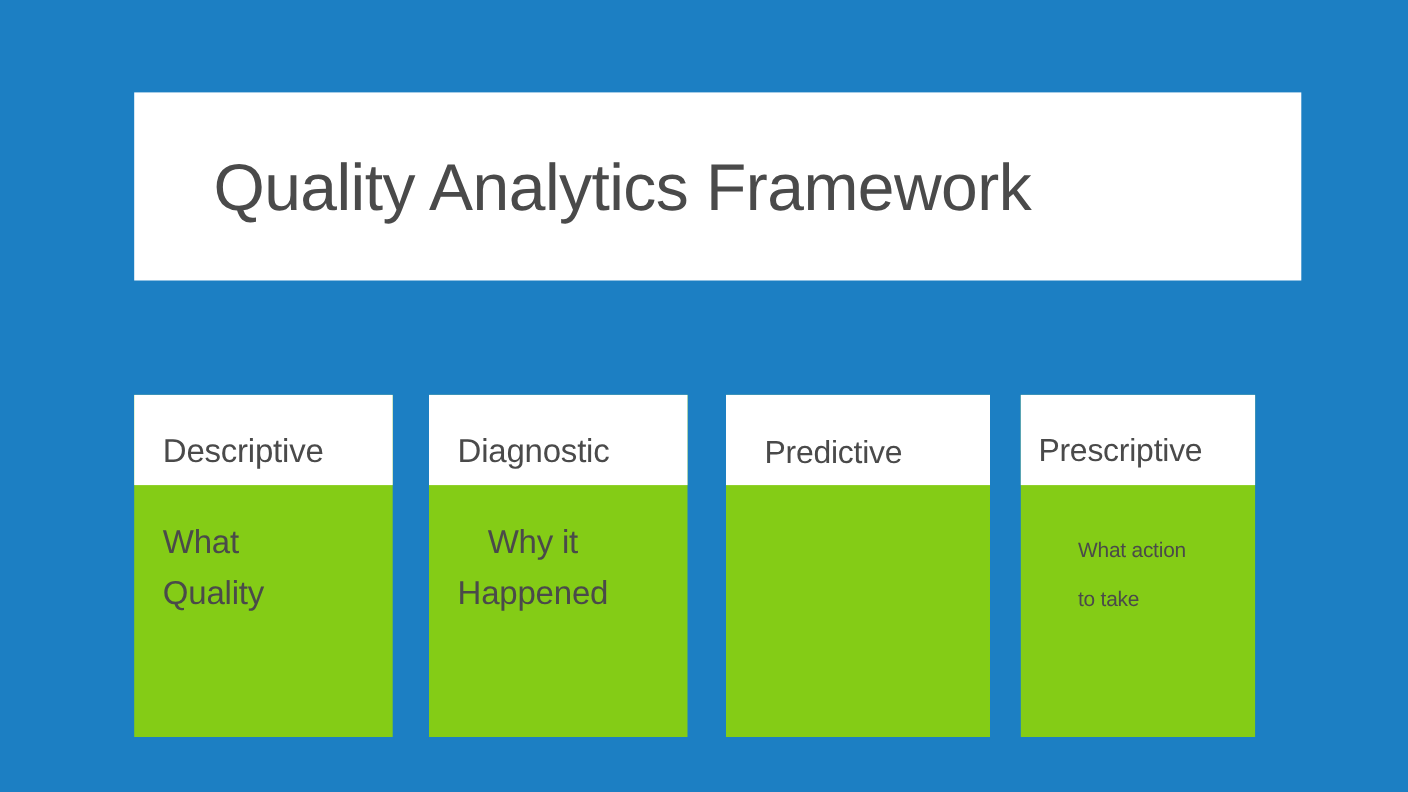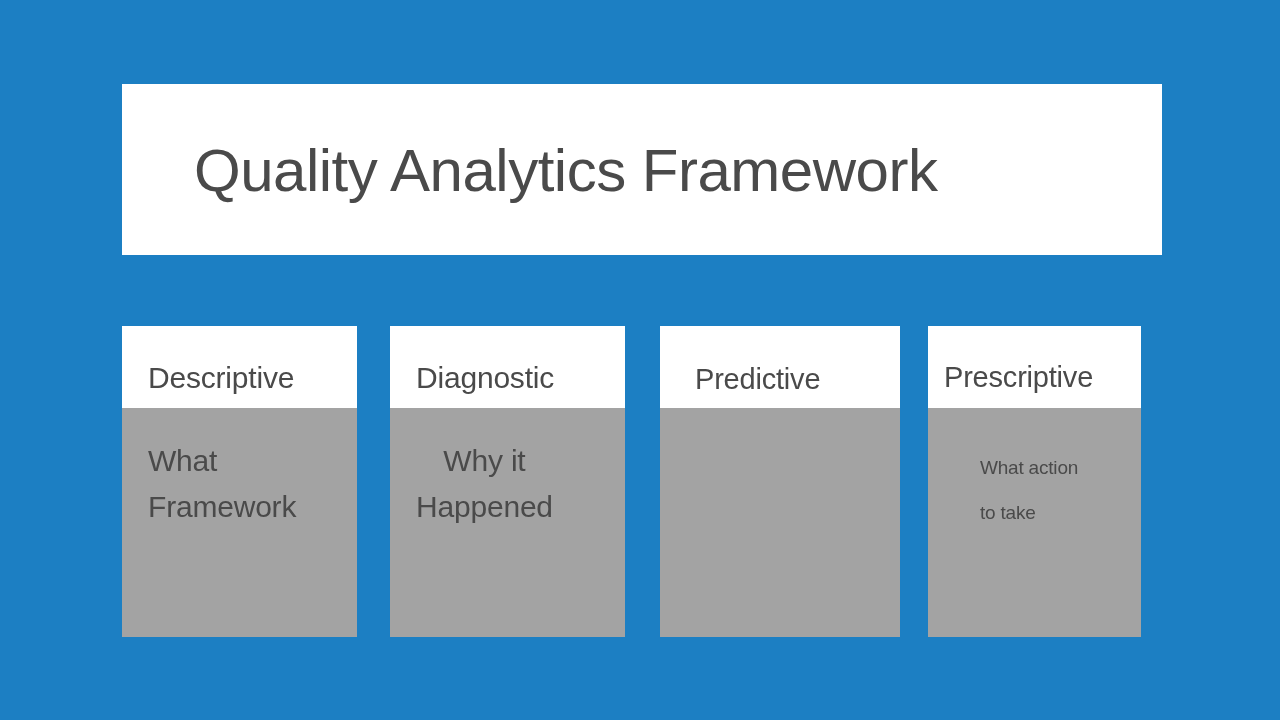--- a/index.html
+++ b/index.html
@@ -21,40 +21,41 @@
   }
 
   
   #title-banner {
     position: absolute;
     left: 122px;
     top: 84px;
     width: 1040px;
     height: 171px;
     background: #ffffff;
+    padding-left: 21px;
   }
   #title-text {
     position: absolute;
     left: 72px;
     top: 50%;
     transform: translateY(-50%);
     font-size: 60px;
     line-height: 1.05;
     font-weight: 400;
     color: #4a4a4a;
     letter-spacing: -0.5px;
     white-space: nowrap;
   }
 
   
   .card {
     position: absolute;
-    top: 326px;
+    top: 359px;
     height: 311px;
-    background: #a3a3a3;
+    background: #84cc16;
   }
   .card-header {
     position: absolute;
     left: 0;
     top: 0;
     width: 100%;
     height: 82px;
     background: #ffffff;
     box-sizing: border-box;
   }
@@ -108,21 +109,21 @@
   <div id="title-banner">
     <div id="title-text">Quality Analytics Framework</div>
   </div>
 
   <div class="card" id="card-descriptive">
     <div class="card-header">
       <div class="card-header-label">Descriptive</div>
     </div>
     <div class="card-body">
       <div class="card-body-text">What
-Framework</div>
+Quality</div>
     </div>
   </div>
 
   <div class="card" id="card-diagnostic">
     <div class="card-header">
       <div class="card-header-label">Diagnostic</div>
     </div>
     <div class="card-body">
       <div class="card-body-text">Why it
 Happened</div>

